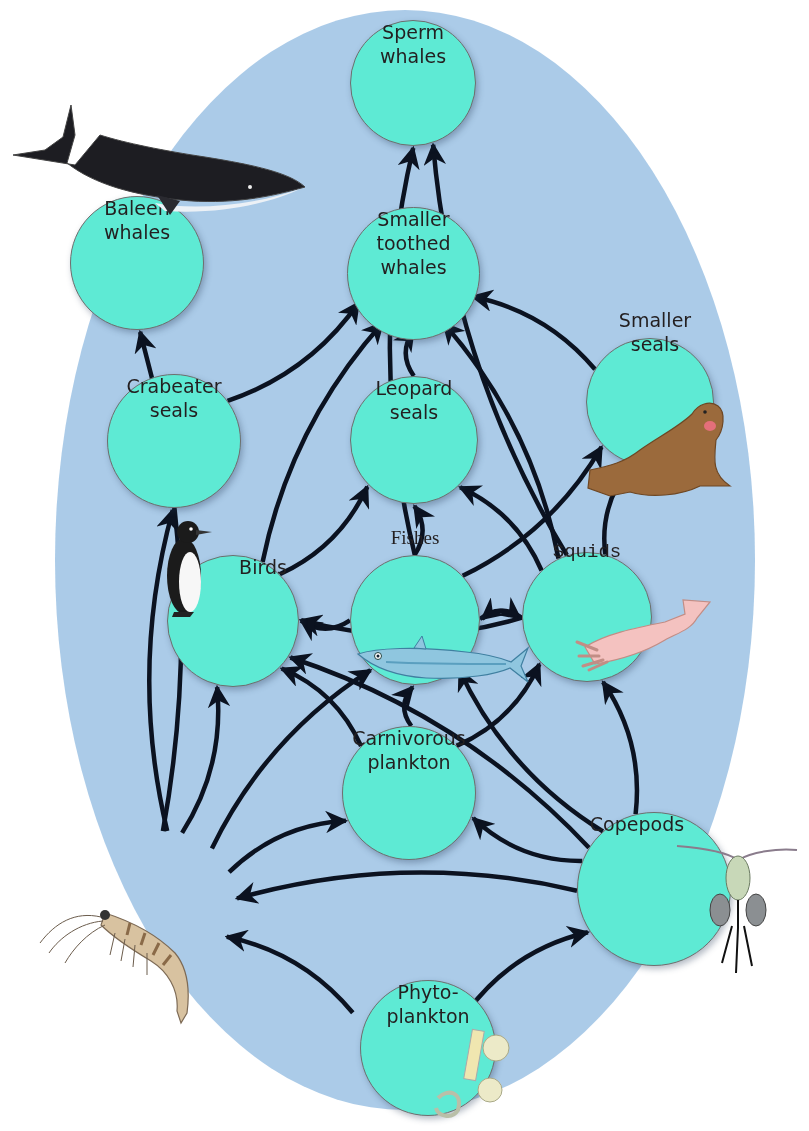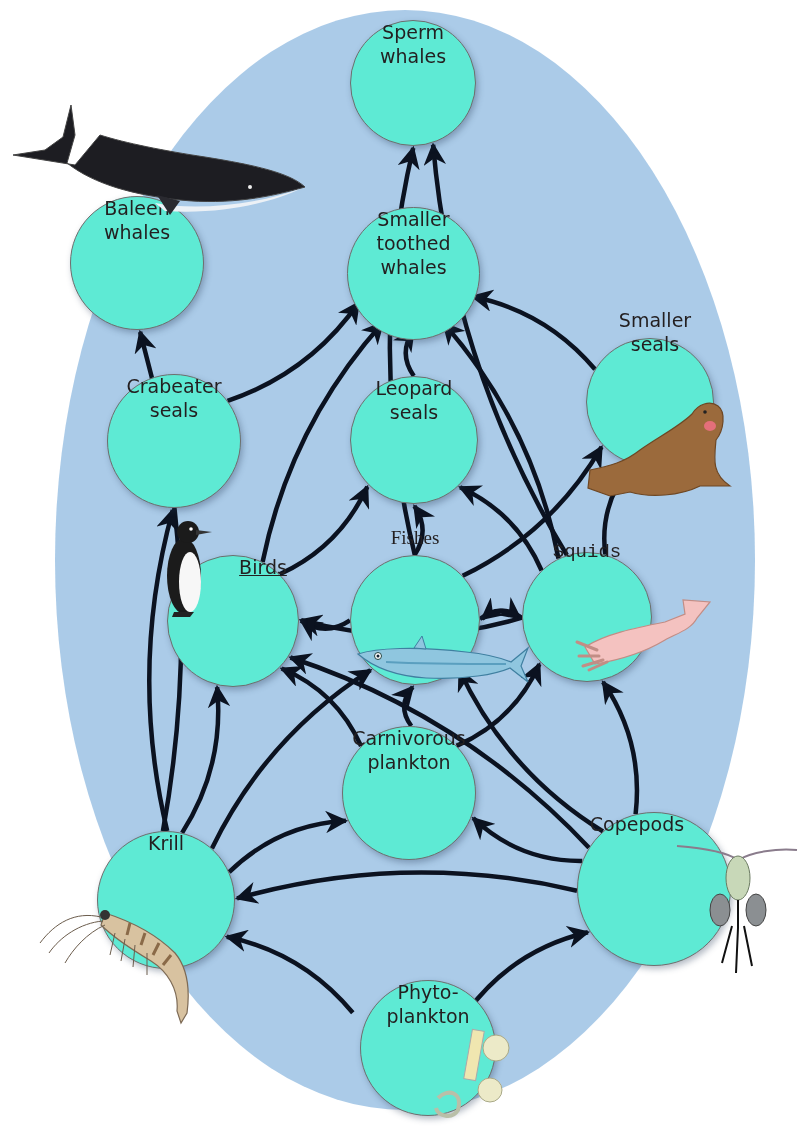--- a/index.html
+++ b/index.html
@@ -83,34 +83,31 @@
   </div>
   <div class="node" style="left:350px;top:376px;width:128px;height:128px;">
     <span>Leopard
 seals</span>
   </div>
   <div class="node" style="left:586px;top:338px;width:128px;height:128px;">
     <span style="margin-top:-30px;margin-left:10px;">Smaller
 seals</span>
   </div>
   <div class="node" style="left:167px;top:555px;width:132px;height:132px;">
-    <span style="margin-left:60px;text-decoration:underline;">Birds</span>
+    <span style="margin-left:60px;">Birds</span>
   </div>
   <div class="node" style="left:350px;top:555px;width:130px;height:130px;font-family:Liberation Serif, serif;">
     <span style="margin-top:-30px;">Fishes</span>
   </div>
   <div class="node" style="left:522px;top:552px;width:130px;height:130px;">
     <span style="margin-top:-12px;font-family:Liberation Mono, monospace;">Squids</span>
   </div>
   <div class="node" style="left:342px;top:726px;width:134px;height:134px;">
     <span>Carnivorous
 plankton</span>
-  </div>
-  <div class="node" style="left:97px;top:831px;width:138px;height:138px;">
-    <span>Krill</span>
   </div>
   <div class="node" style="left:577px;top:812px;width:154px;height:154px;">
     <span style="margin-left:-34px;">Copepods</span>
   </div>
   <div class="node" style="left:360px;top:980px;width:136px;height:136px;">
     <span>Phyto-
 plankton</span>
   </div>
 
   <svg class="critter" style="left:5px;top:65px;" width="300" height="160" viewBox="0 0 300 160">

